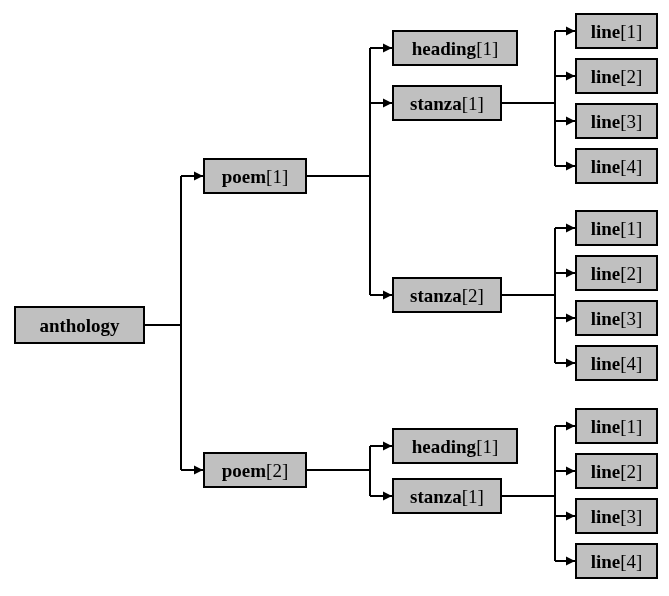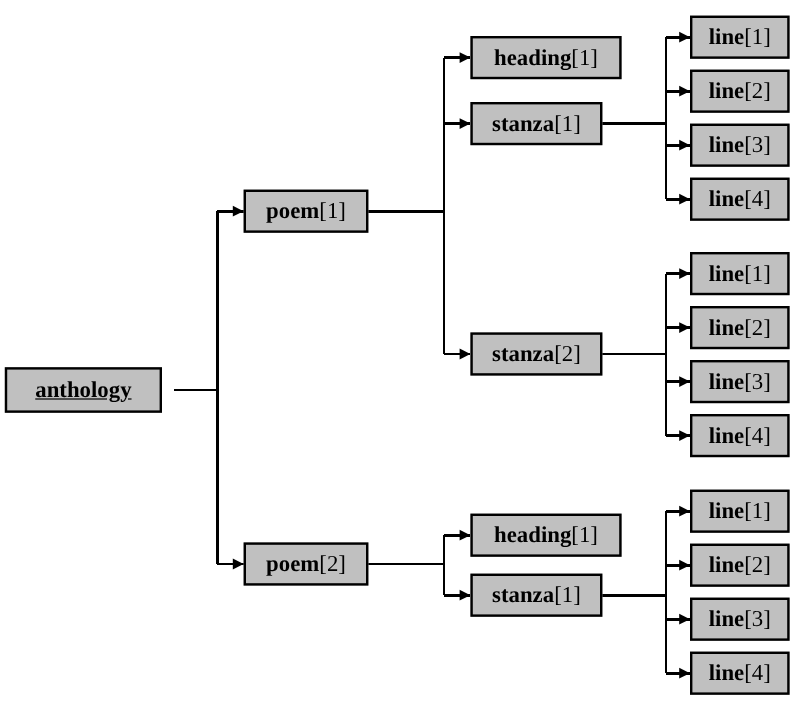--- a/index.html
+++ b/index.html
@@ -93,21 +93,21 @@
       <line x1="555" y1="426" x2="555" y2="561" stroke="#000000" stroke-width="2.4" shape-rendering="crispEdges"></line>
       <line x1="555" y1="426" x2="575" y2="426" stroke="#000000" stroke-width="2.4" shape-rendering="crispEdges"></line>
       <polygon points="566,421.5 575,426 566,430.5" fill="#000000"></polygon>
       <line x1="555" y1="471" x2="575" y2="471" stroke="#000000" stroke-width="2.4" shape-rendering="crispEdges"></line>
       <polygon points="566,466.5 575,471 566,475.5" fill="#000000"></polygon>
       <line x1="555" y1="516" x2="575" y2="516" stroke="#000000" stroke-width="2.4" shape-rendering="crispEdges"></line>
       <polygon points="566,511.5 575,516 566,520.5" fill="#000000"></polygon>
       <line x1="555" y1="561" x2="575" y2="561" stroke="#000000" stroke-width="2.4" shape-rendering="crispEdges"></line>
       <polygon points="566,556.5 575,561 566,565.5" fill="#000000"></polygon>
     </svg>
-<div class="node" style="left: 4px; top: 306px; width: 131px; height: 38px; background: rgb(192, 192, 192); border-color: rgb(0, 0, 0); text-decoration: underline;">
+<div class="node" style="left: 14px; top: 306px; width: 131px; height: 38px; background: rgb(192, 192, 192); border-color: rgb(0, 0, 0);">
       <span class="nm">anthology</span>
     </div>
     <div class="node" style="left: 203px; top: 158px; width: 104px; height: 36px; background: rgb(192, 192, 192); border-color: rgb(0, 0, 0);">
       <span class="nm">poem</span>
       <span class="ix">[1]</span>
     </div>
     <div class="node" style="left: 203px; top: 452px; width: 104px; height: 36px; background: rgb(192, 192, 192); border-color: rgb(0, 0, 0);">
       <span class="nm">poem</span>
       <span class="ix">[2]</span>
     </div>

